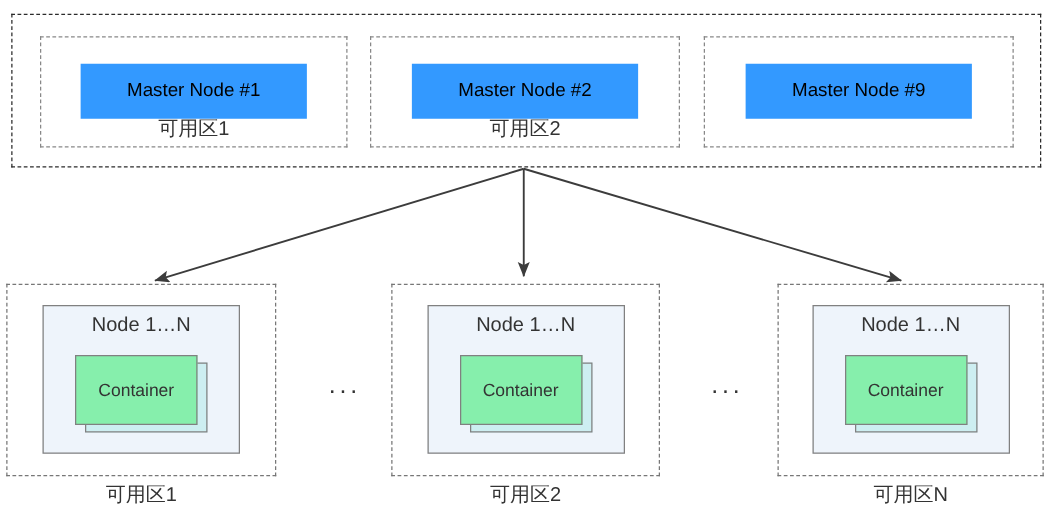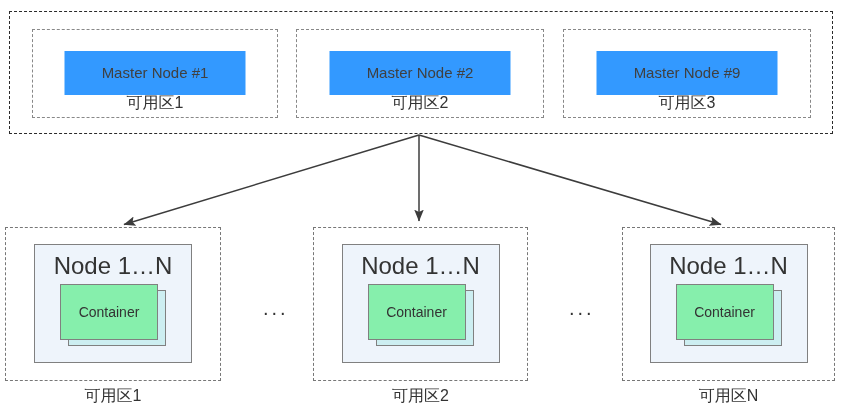--- a/index.html
+++ b/index.html
@@ -43,21 +43,21 @@
   .az-top-3 { left: 563px; width: 248px; }
 
   .master-node {
     position: absolute;
     top: 21px;
     left: 50%;
     transform: translateX(-50%);
     width: 181px;
     height: 44px;
     background: #3399ff;
-    color: #404040;
+    color: #000000;
     font-size: 15px;
     line-height: 44px;
     text-align: center;
     white-space: nowrap;
   }
   .az-top-label {
     position: absolute;
     bottom: 3px;
     left: 0;
     width: 100%;
@@ -100,21 +100,21 @@
     background: #eef4fb;
     border: 1.3px solid #808080;
     box-sizing: border-box;
   }
   .node-title {
     position: absolute;
     top: 7px;
     left: 0;
     width: 100%;
     text-align: center;
-    font-size: 24px;
+    font-size: 16px;
     color: #333333;
     white-space: nowrap;
   }
   .container-stack {
     position: absolute;
     left: 50%;
     transform: translateX(-50%);
     top: 39px;
     width: 106px;
     height: 62px;
@@ -179,21 +179,20 @@
     <div class="az-top-label">可用区1</div>
   </div>
 
   <div class="az-box-top az-top-2">
     <div class="master-node">Master Node #2</div>
     <div class="az-top-label">可用区2</div>
   </div>
 
   <div class="az-box-top az-top-3">
     <div class="master-node">Master Node #9</div>
-    <div class="az-top-label">可用区3</div>
   </div>
 
   <svg class="arrow-layer" width="846" height="417" viewBox="0 0 846 417">
     <defs>
       <marker id="arrowhead" markerWidth="9" markerHeight="9" refX="7.6" refY="3.2" orient="auto" markerUnits="strokeWidth">
         <path d="M0,0 L8,3.2 L0,6.4 L1.6,3.2 z" fill="#3c3c3c"></path>
       </marker>
     </defs>
     <line x1="419" y1="135" x2="124" y2="224.5" stroke="#3c3c3c" stroke-width="1.5" marker-end="url(#arrowhead)"></line>
     <line x1="419" y1="135" x2="419" y2="221" stroke="#3c3c3c" stroke-width="1.5" marker-end="url(#arrowhead)"></line>

